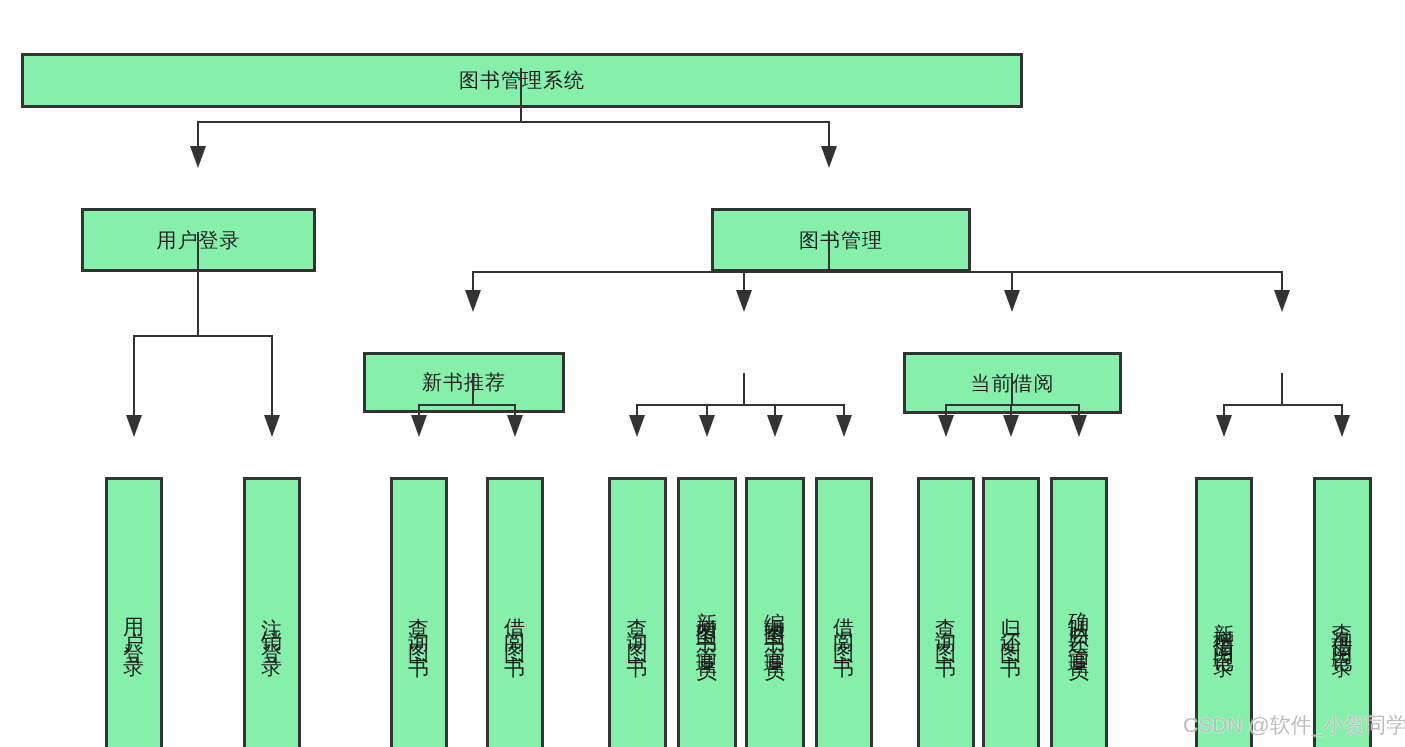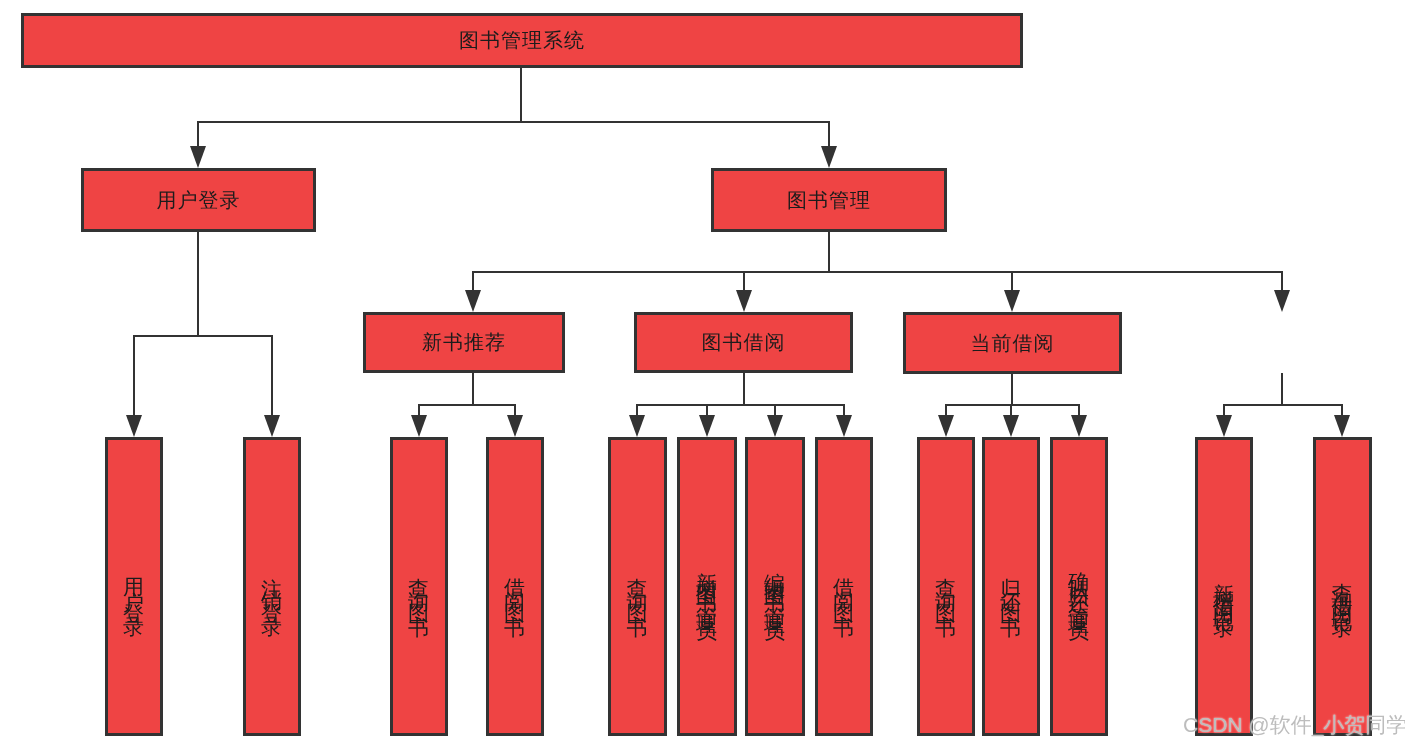--- a/index.html
+++ b/index.html
@@ -13,24 +13,25 @@
     width:1405px;height:747px;
     background:var(--bg);
     font-family:"Liberation Sans","DejaVu Sans",sans-serif;
     color:var(--text);
     overflow:hidden;
   }
   .box{
     position:absolute;
     box-sizing:border-box;
     border:3px solid var(--line);
-    background:#ef4444;
+    background:#86efac;
     display:flex;
     align-items:center;
     justify-content:center;
+    margin-top:40px;
   }
   .hdr{font-size:20px;letter-spacing:1px;}
   .vt{
     writing-mode:vertical-lr;
     font-size:21px;
     line-height:1;
   }
   .vt.short{letter-spacing:13px;}
   .vt.long{letter-spacing:7px;}
   .hline{position:absolute;height:2px;background:var(--line);}
@@ -57,31 +58,28 @@
 <div id="stage">
 
   <div class="box hdr" style="left:21px;top:13px;width:1002px;height:55px">
     <span>图书管理系统</span>
   </div>
 
   <div class="box hdr" style="left:81px;top:168px;width:235px;height:64px">
     <span>用户登录</span>
   </div>
 
-  <div class="box hdr" style="left:711px;top:168px;width:236px;height:64px">
+  <div class="box hdr" style="left:711px;top:168px;width:260px;height:64px">
     <span>图书管理</span>
   </div>
 
   <div class="box hdr" style="left:363px;top:312px;width:202px;height:61px">
     <span>新书推荐</span>
   </div>
 
-  <div class="box hdr" style="left:634px;top:312px;width:219px;height:61px">
-    <span>图书借阅</span>
-  </div>
 
   <div class="box hdr" style="left:903px;top:312px;width:219px;height:62px">
     <span>当前借阅</span>
   </div>
 
 
   <div class="box" style="left:105px;top:437px;width:58px;height:299px">
     <span class="vt short">用户登录</span>
   </div>
   <div class="box" style="left:243px;top:437px;width:58px;height:299px">

